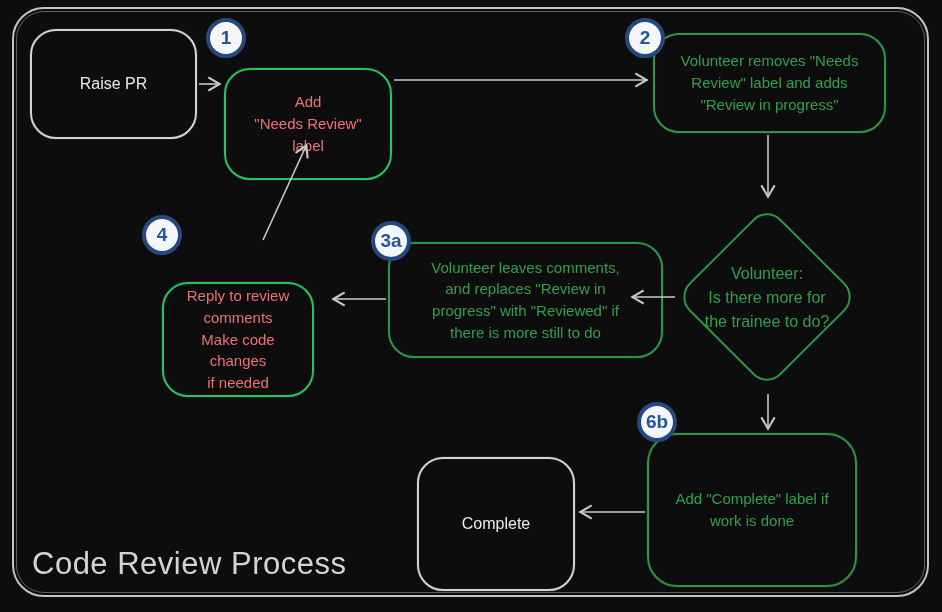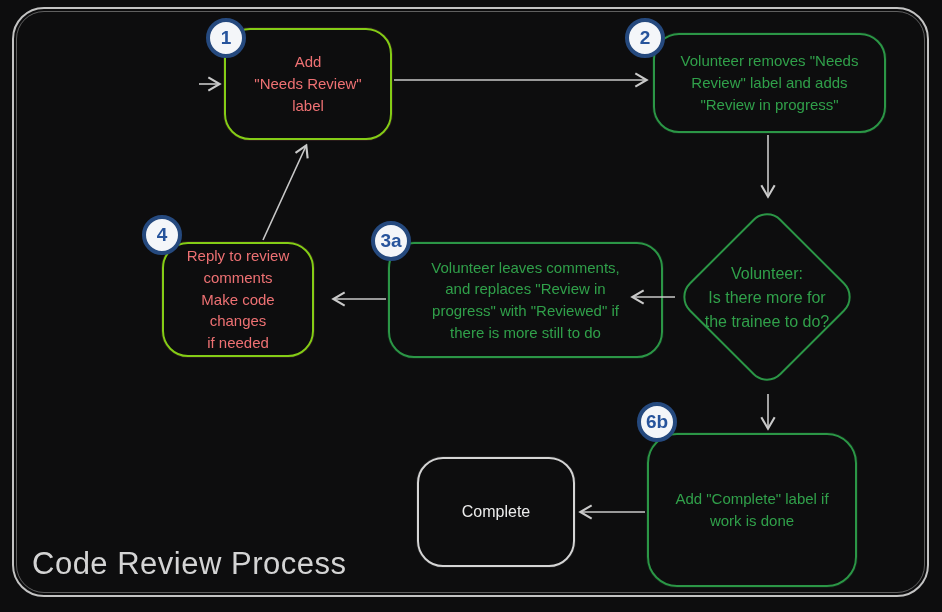--- a/index.html
+++ b/index.html
@@ -25,30 +25,30 @@
   
   .node{
     position:absolute;box-sizing:border-box;
     display:flex;align-items:center;justify-content:center;
     text-align:center;white-space:pre-line;
     border-radius:26px;
     font-size:15px;line-height:1.45;
     padding:6px 10px;
   }
   .node.white{border:2px solid #d4d4d4;color:#ececec;box-shadow:0 0 0 1px rgba(255,255,255,0.07);}
-  .node.red{border:2px solid #84cc16;color:#ee7173;box-shadow:0 0 0 1px rgba(238,113,115,0.12);}
+  .node.red{border:2px solid #22c55e;color:#ee7173;box-shadow:0 0 0 1px rgba(238,113,115,0.12);margin-top:40px;}
   .node.green{border:2px solid #2b9646;color:#30a04a;box-shadow:0 0 0 1px rgba(48,160,74,0.12);}
 
   #raise-pr{left:30px;top:29px;width:167px;height:110px;font-size:16px;}
   #step1{left:224px;top:28px;width:168px;height:112px;}
   #step2{left:653px;top:33px;width:233px;height:100px;}
   #step4{left:162px;top:242px;width:152px;height:115px;}
   #step3a{left:388px;top:242px;width:275px;height:116px;padding:6px 16px;}
   #step3b{left:647px;top:433px;width:210px;height:154px;border-radius:30px;}
-  #complete{left:417px;top:457px;width:158px;height:110px;font-size:16px;}
+  #complete{left:417px;top:457px;width:158px;height:134px;font-size:16px;}
 
   
   .diamond-shape{
     position:absolute;left:702px;top:232px;width:130px;height:130px;
     box-sizing:border-box;
     border:2px solid #2b9646;border-radius:20px;
     transform:rotate(45deg);
   }
   .diamond-label{
     position:absolute;left:677px;top:253px;width:180px;height:90px;
@@ -97,20 +97,21 @@
       <line x1="394" y1="80" x2="646" y2="80" marker-end="url(#ah)"></line>
       <line x1="768" y1="135" x2="768" y2="196" marker-end="url(#ah)"></line>
       <line x1="675" y1="297" x2="633" y2="297" marker-end="url(#ah)"></line>
       <line x1="386" y1="299" x2="334" y2="299" marker-end="url(#ah)"></line>
       <line x1="263" y1="240" x2="306" y2="146" marker-end="url(#ah)"></line>
       <line x1="768" y1="394" x2="768" y2="428" marker-end="url(#ah)"></line>
       <line x1="645" y1="512" x2="581" y2="512" marker-end="url(#ah)"></line>
     </g>
   </svg>
 
+  <div class="node white" id="raise-pr">Raise PR</div>
 
   <div class="node red" id="step1">Add
 "Needs Review"
 label</div>
 
   <div class="node green" id="step2">Volunteer removes "Needs
 Review" label and adds
 "Review in progress"</div>
 
   <div class="diamond-shape"></div>

